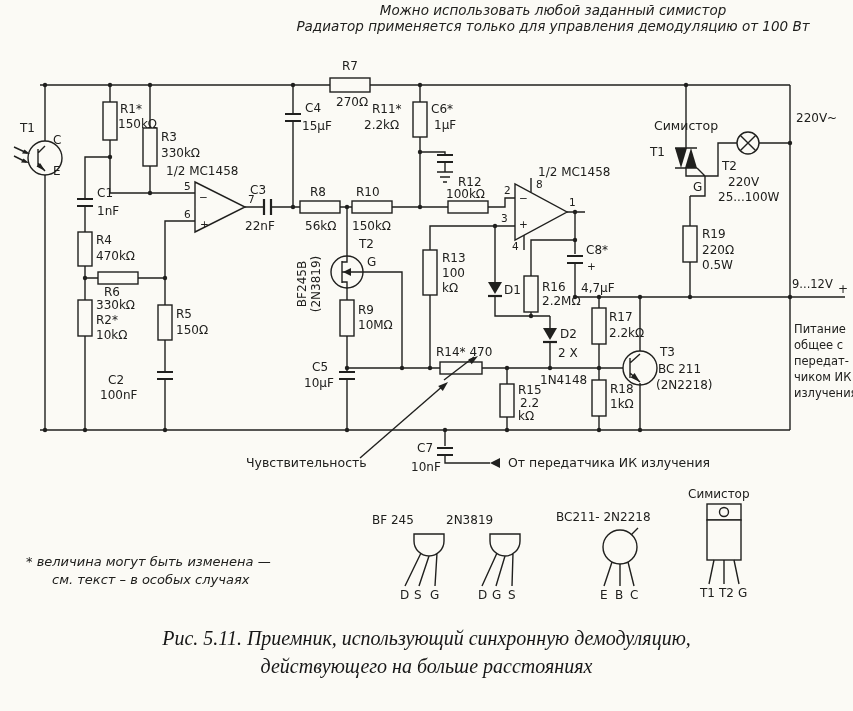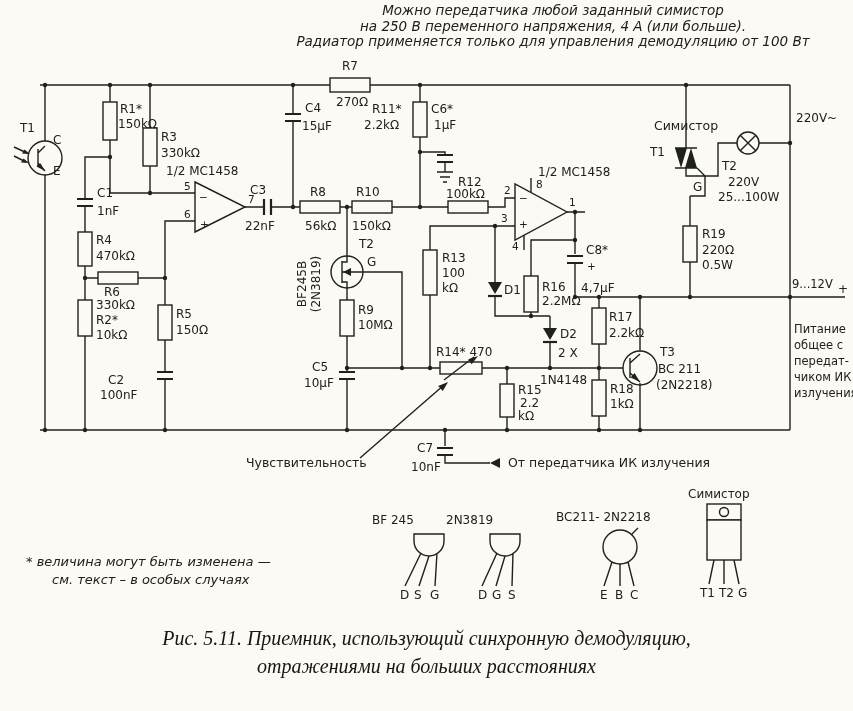--- a/index.html
+++ b/index.html
@@ -22,22 +22,21 @@
   .caption{position:absolute;left:0;top:624px;width:853px;text-align:center;
            font-family:"Liberation Serif",serif;font-style:italic;font-size:20px;
            line-height:28px;color:#161616}
 </style>
 </head>
 <body>
 
 <div class="page">
 
   <div class="top-note">
-    <div>Можно передатчика любой заданный симистор</div>
-    <div>на 250 В переменного напряжения, 4 А (или больше).</div>
+    <div>Можно использовать любой заданный симистор</div>
     <div>Радиатор применяется только для управления демодуляцию от 100 Вт</div>
   </div>
 
   <svg class="schematic" width="853" height="620" viewBox="0 0 853 620">
 
     <path class="wire" d="
       M40 85 H332 M368 85 H790 M790 85 V430 M40 430 H790
       M45 85 V141 M45 175 V430
       M110 85 V102 M110 140 V193 M110 193 H195
       M150 85 V128 M150 166 V193
@@ -391,16 +390,16 @@
     </g>
 
     <g>
       <text class="note" x="26" y="566">* величина могут быть изменена —</text>
       <text class="note" x="52" y="584">см. текст – в особых случаях</text>
     </g>
   </svg>
 
   <div class="caption">
     <div>Рис. 5.11. Приемник, использующий синхронную демодуляцию,</div>
-    <div>отражениями на больших расстояниях</div>
+    <div>действующего на больше расстояниях</div>
   </div>
 
 </div>
 
 </body></html>

